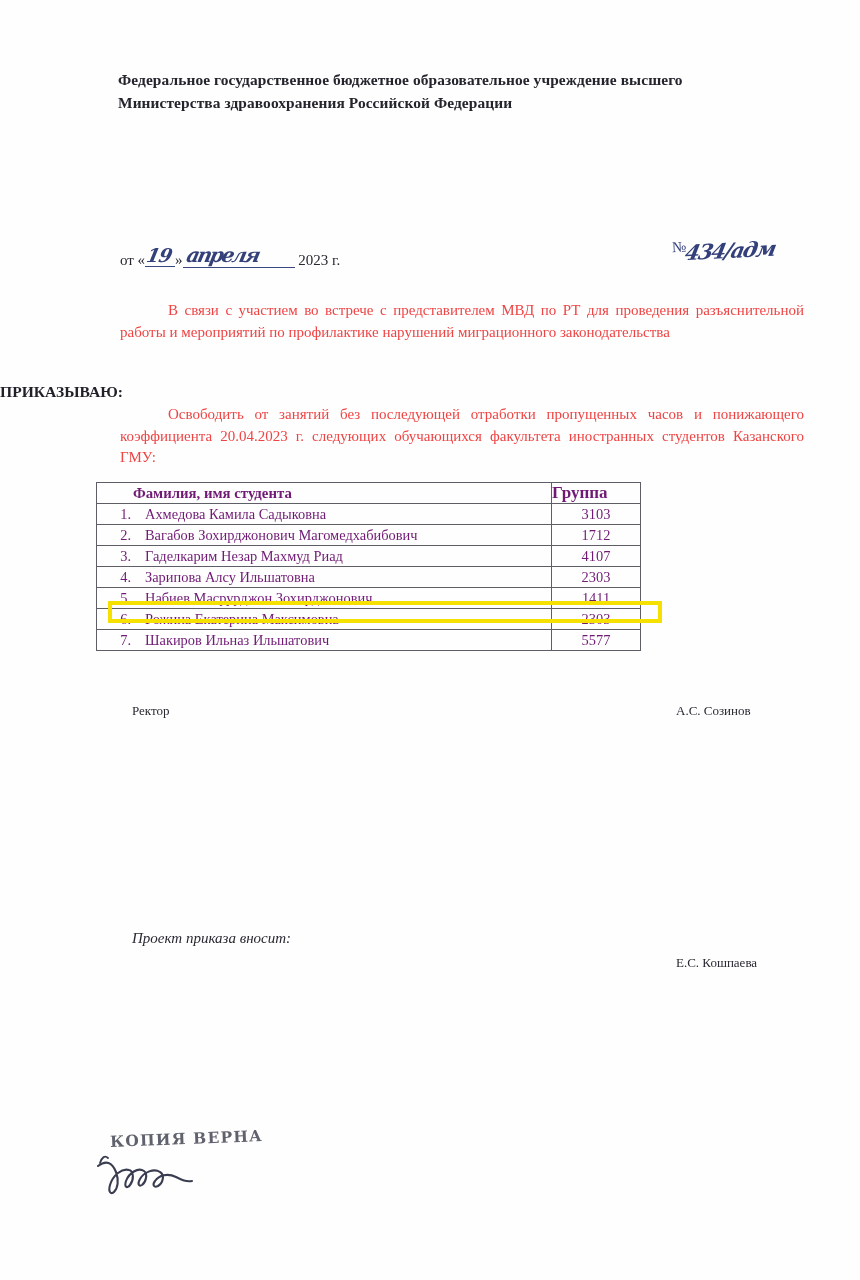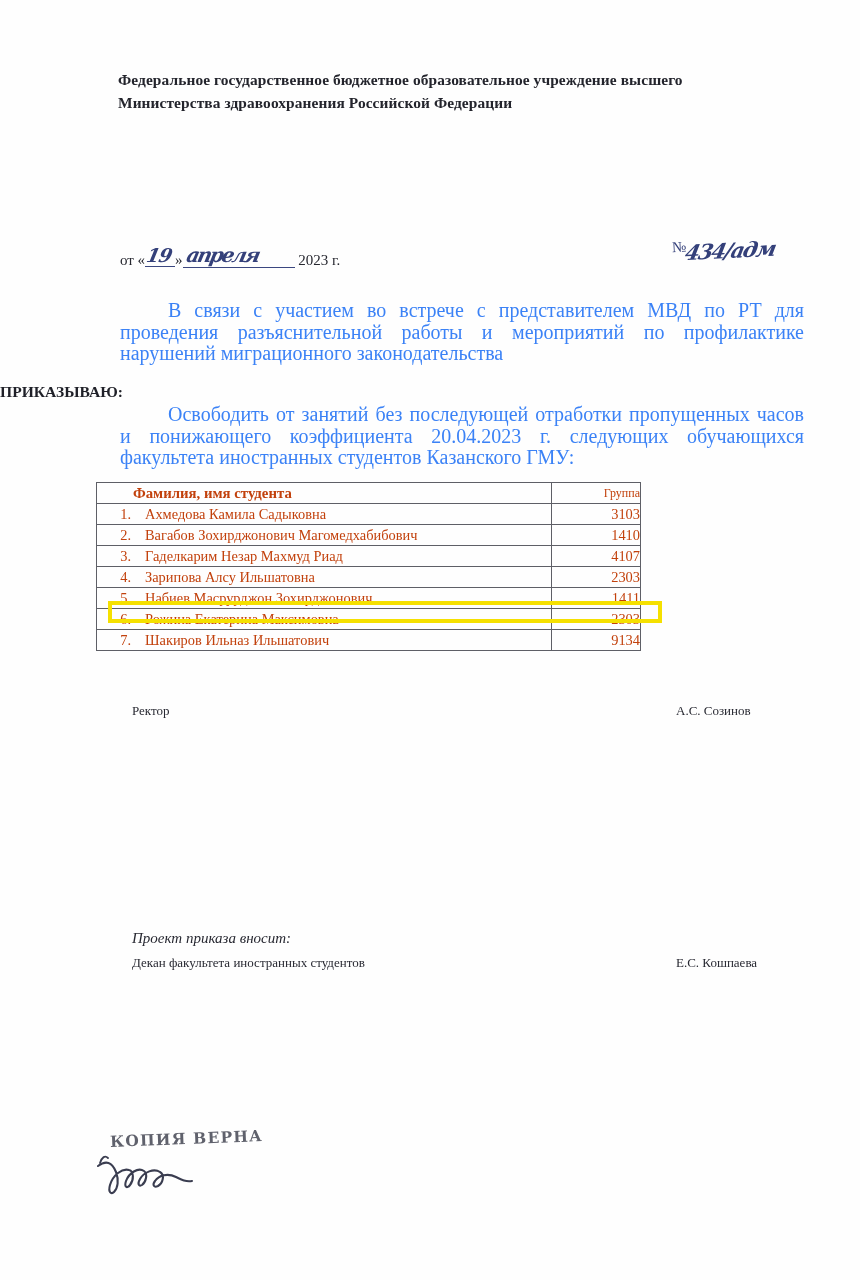--- a/index.html
+++ b/index.html
@@ -110,24 +110,24 @@
   .order-number .no-sign {
     font-size: 15px;
     display: inline-block;
     transform: rotate(-3deg);
     vertical-align: 6px;
   }
 
   
   .para {
     position: absolute;
-    font-size: 20px;
+    font-size: 15px;
     line-height: 21.5px;
     text-align: justify;
-    color: #3b82f6;
+    color: #ef4444;
   }
   .para-1 {
     left: 120px;
     top: 300px;
     width: 684px;
     text-indent: 48px;
   }
   .directive {
     position: absolute;
     left: 0;
@@ -146,56 +146,56 @@
   }
 
   
   .students-table {
     position: absolute;
     left: 96px;
     top: 482px;
     width: 545px;
     border-collapse: collapse;
     font-size: 14.4px;
-    color: #c2410c;
+    color: #701a75;
   }
   .students-table th,
   .students-table td {
     border: 1px solid #5e5f66;
     padding: 0;
     height: 20px;
     vertical-align: middle;
   }
   .students-table th.col-name {
     text-align: left;
     font-weight: bold;
     padding-left: 36px;
     font-size: 14.8px;
   }
   .students-table th.col-group {
     width: 88px;
-    text-align: right;
-    font-weight: normal;
-    font-size: 12px;
+    text-align: left;
+    font-weight: bold;
+    font-size: 17px;
   }
   .students-table td.c-idx {
     width: 34px;
     text-align: right;
     padding-right: 5px;
     font-size: 14.4px;
   }
   .students-table td.c-name {
     text-align: left;
     padding-left: 9px;
     border-left: none;
   }
   .students-table td.c-idx { border-right: none; }
   .students-table td.c-group {
     width: 88px;
-    text-align: right;
+    text-align: center;
   }
 
   
   .highlight-box {
     position: absolute;
     left: 108px;
     top: 601px;
     width: 554px;
     height: 22px;
     border: 4px solid #f5e000;
@@ -281,21 +281,21 @@
     </thead>
     <tbody id="table-body">
         <tr>
           <td class="c-idx">1.</td>
           <td class="c-name">Ахмедова Камила Садыковна</td>
           <td class="c-group">3103</td>
         </tr>
         <tr>
           <td class="c-idx">2.</td>
           <td class="c-name">Вагабов Зохирджонович Магомедхабибович</td>
-          <td class="c-group">1410</td>
+          <td class="c-group">1712</td>
         </tr>
         <tr>
           <td class="c-idx">3.</td>
           <td class="c-name">Гаделкарим Незар Махмуд Риад</td>
           <td class="c-group">4107</td>
         </tr>
         <tr>
           <td class="c-idx">4.</td>
           <td class="c-name">Зарипова Алсу Ильшатовна</td>
           <td class="c-group">2303</td>
@@ -306,32 +306,31 @@
           <td class="c-group">1411</td>
         </tr>
         <tr>
           <td class="c-idx">6.</td>
           <td class="c-name">Рожина Екатерина Максимовна</td>
           <td class="c-group">2303</td>
         </tr>
         <tr>
           <td class="c-idx">7.</td>
           <td class="c-name">Шакиров Ильназ Ильшатович</td>
-          <td class="c-group">9134</td>
+          <td class="c-group">5577</td>
         </tr>
       </tbody>
   </table>
 
   <div class="highlight-box"></div>
 
   <div class="sig-line sig-rector-label">Ректор</div>
   <div class="sig-line sig-rector-name">А.С. Созинов</div>
 
   <div class="project-note">Проект приказа вносит:</div>
-  <div class="sig-line sig-dean-label">Декан факультета иностранных студентов</div>
   <div class="sig-line sig-dean-name">Е.С. Кошпаева</div>
 
   <div class="stamp">КОПИЯ ВЕРНА</div>
   <div class="stamp-signature">
     <svg width="120" height="48" viewBox="0 0 120 48" aria-hidden="true">
       <path d="M2 14 C10 8, 16 10, 20 20 C23 28, 22 36, 18 40 C15 43, 12 40, 14 33
                C17 23, 26 16, 33 18 C38 19, 38 28, 34 33 C31 37, 28 35, 30 29
                C33 21, 42 15, 48 19 C52 22, 50 30, 46 33 C43 35, 41 32, 44 27
                C48 20, 58 16, 64 20 C69 23, 67 31, 62 34 C58 36, 56 33, 59 29
                C63 23, 72 21, 80 25 C86 28, 90 30, 96 29" fill="none" stroke="#3a3d50" stroke-width="2.1" stroke-linecap="round"></path>

